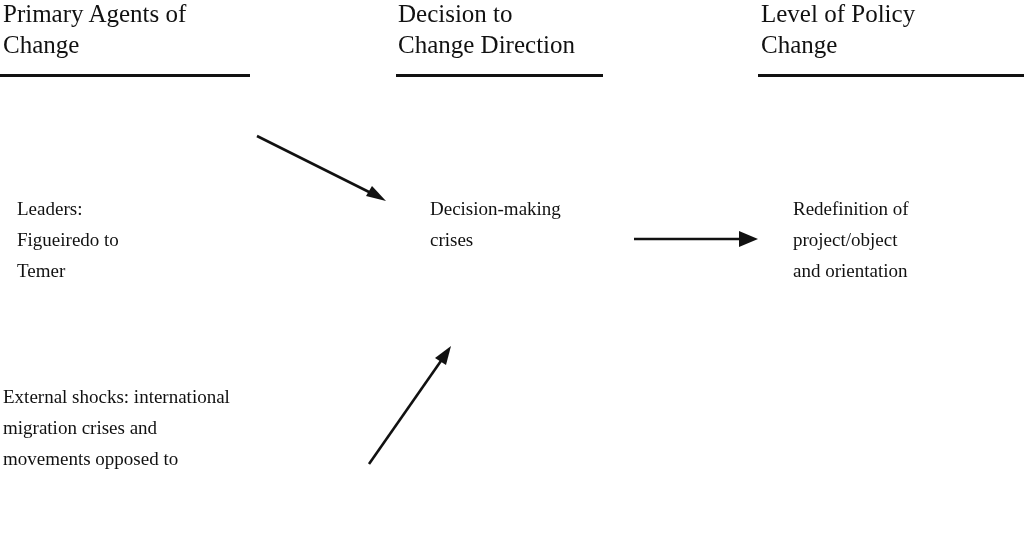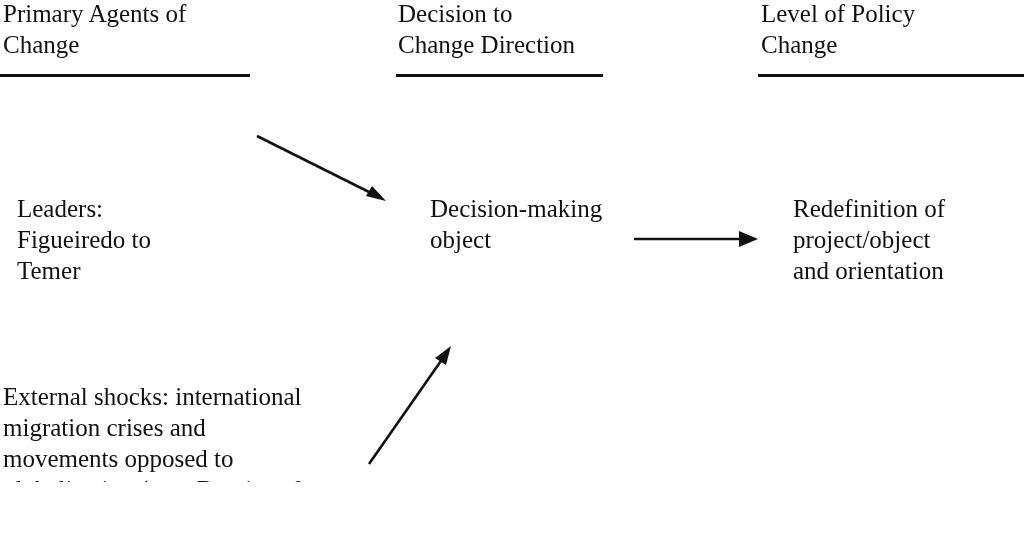--- a/index.html
+++ b/index.html
@@ -40,21 +40,21 @@
     height: 3px;
     background: #111111;
   }
   #rule-agents   { left: 0px;   width: 250px; }
   #rule-decision { left: 396px; width: 207px; }
   #rule-level    { left: 758px; width: 266px; }
 
   
   .node-text {
     position: absolute;
-    font-size: 25px;
+    font-size: 19px;
     line-height: 31px;
     color: #111111;
     white-space: pre-line;
   }
   #node-leaders        { left: 17px;  top: 193px; width: 340px; }
   #node-decision-proc  { left: 430px; top: 193px; width: 300px; }
   #node-redefinition   { left: 793px; top: 193px; width: 250px; }
   #node-external       { left: 3px;   top: 381px; width: 380px; }
 
   
@@ -92,21 +92,21 @@
 
   <div class="header-rule" id="rule-agents"></div>
   <div class="header-rule" id="rule-decision"></div>
   <div class="header-rule" id="rule-level"></div>
 
   <div class="node-text" id="node-leaders">Leaders:
 Figueiredo to
 Temer</div>
 
   <div class="node-text" id="node-decision-proc">Decision-making
-object</div>
+crises</div>
 
   <div class="node-text" id="node-redefinition">Redefinition of
 project/object
 and orientation</div>
 
   <div class="node-text" id="node-external">External shocks: international
 migration crises and
 movements opposed to
 globalization (e.g., Brexit and
 the election of Trump)</div>

